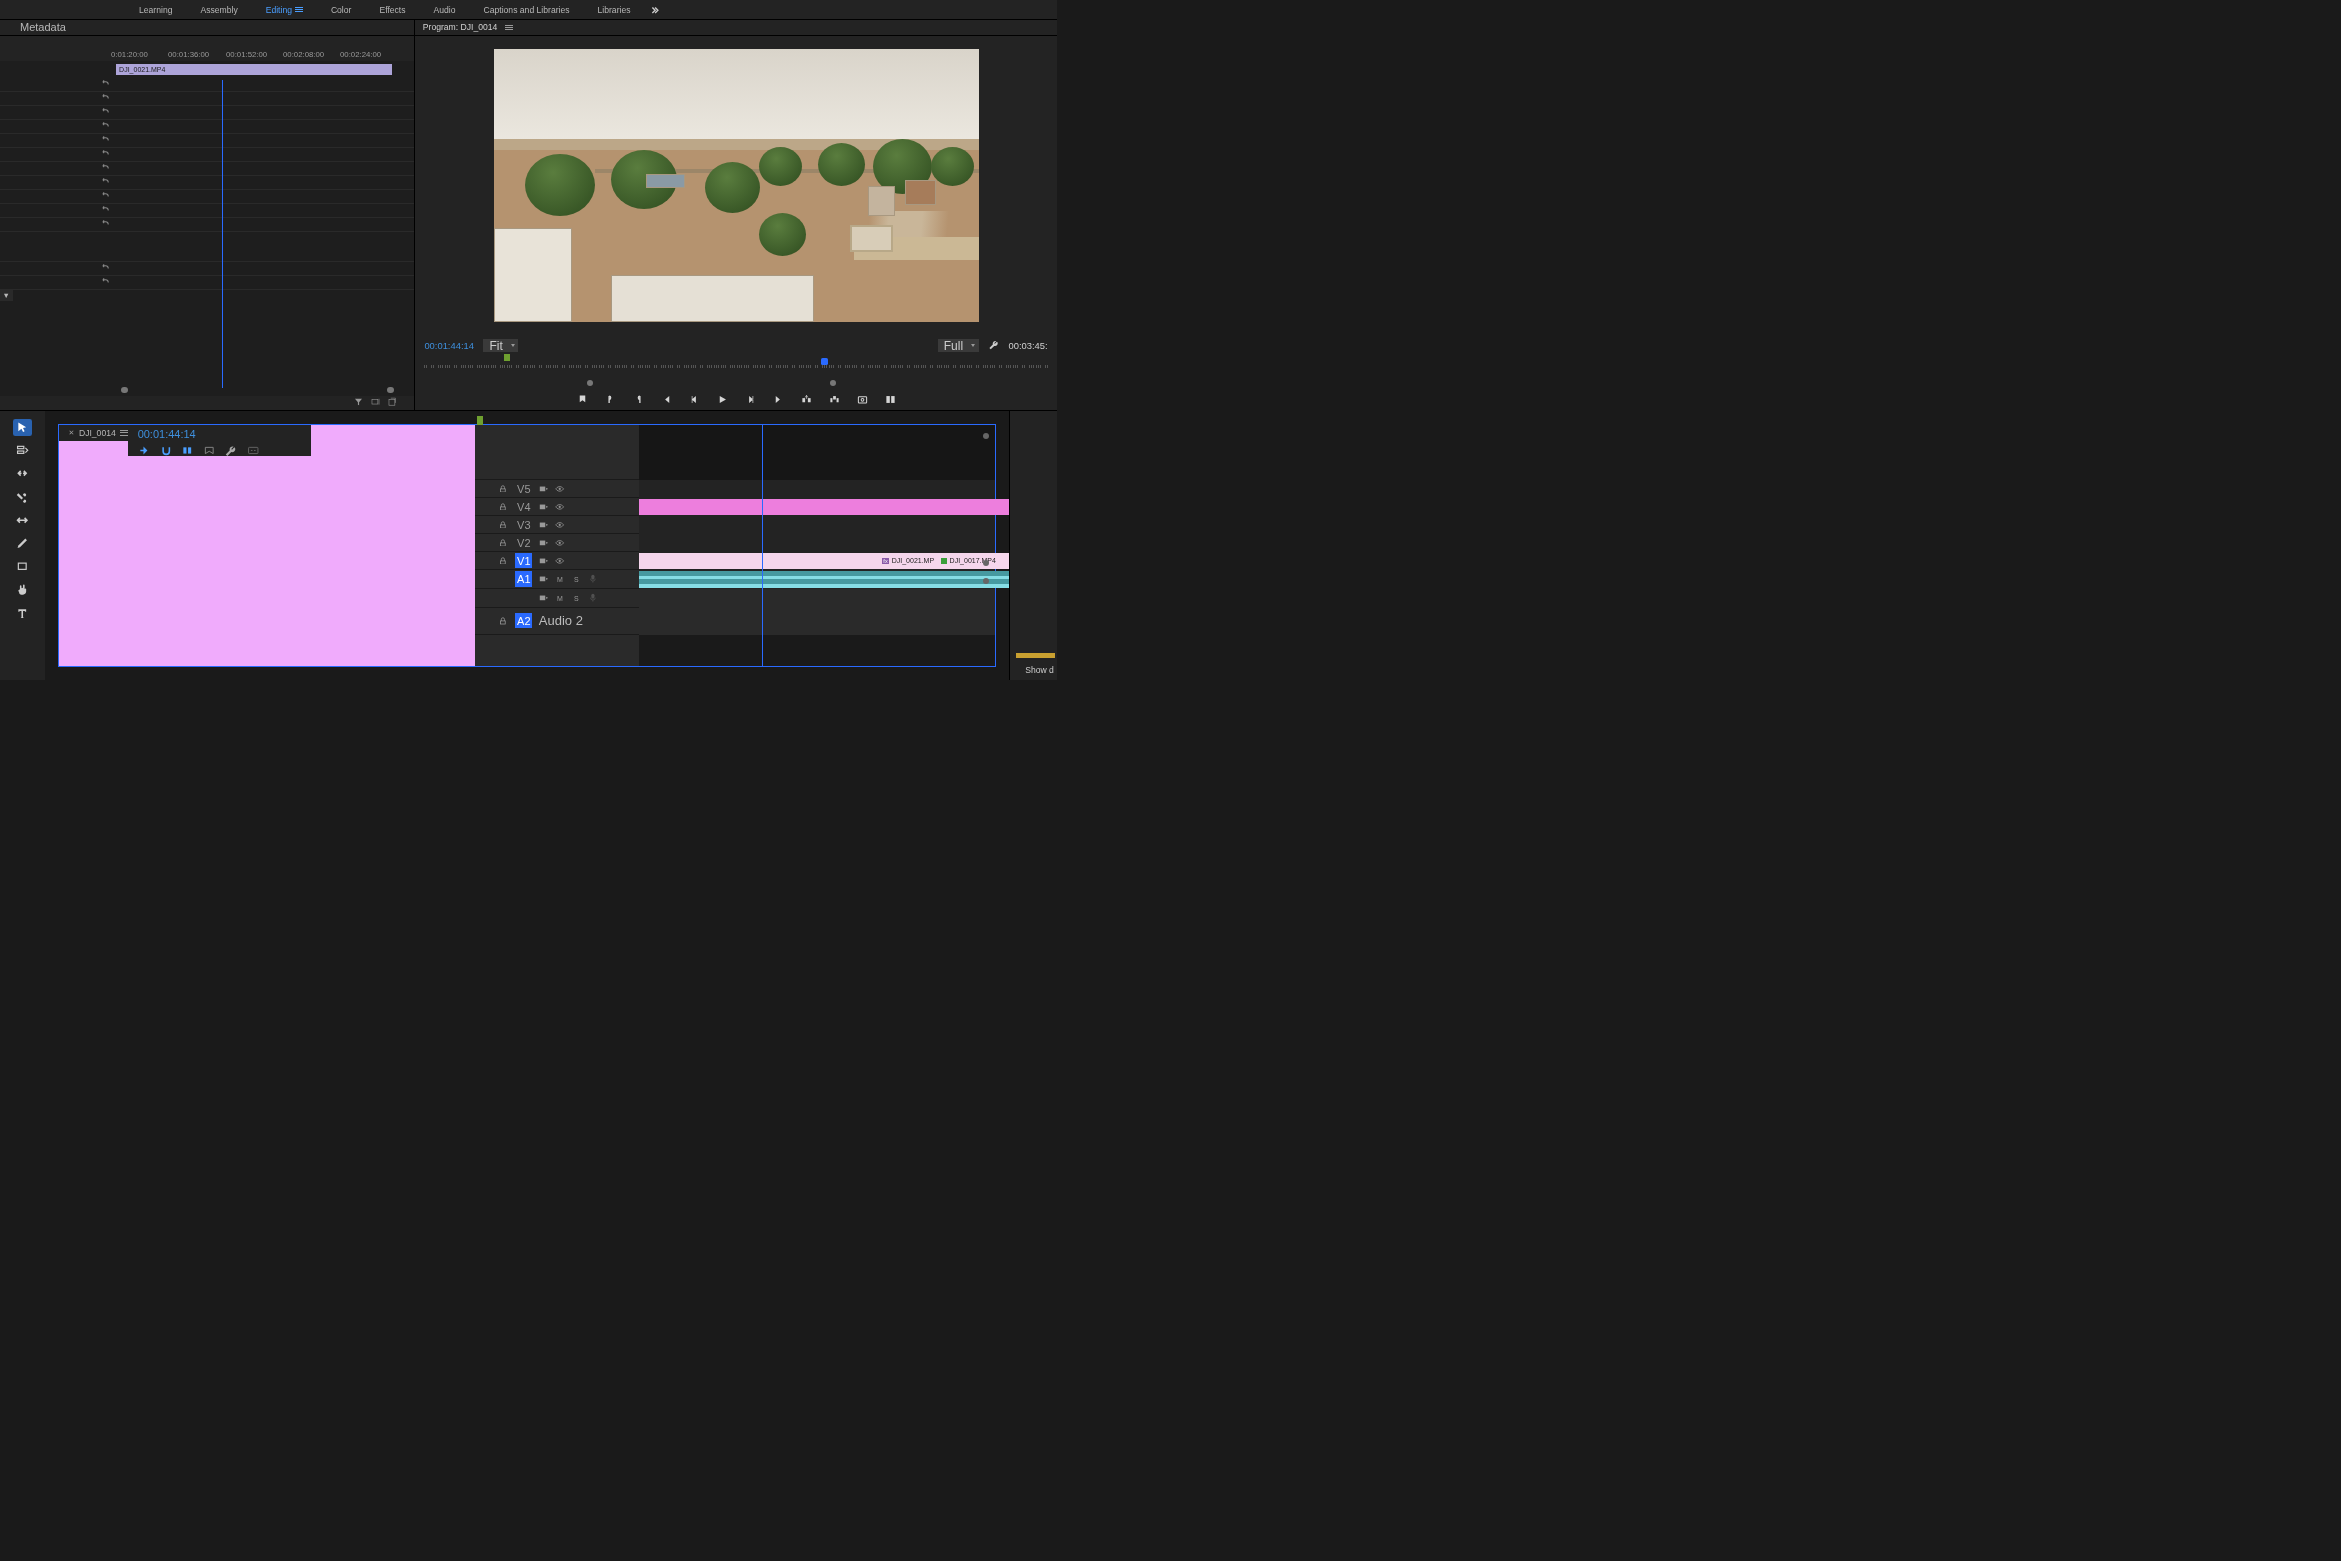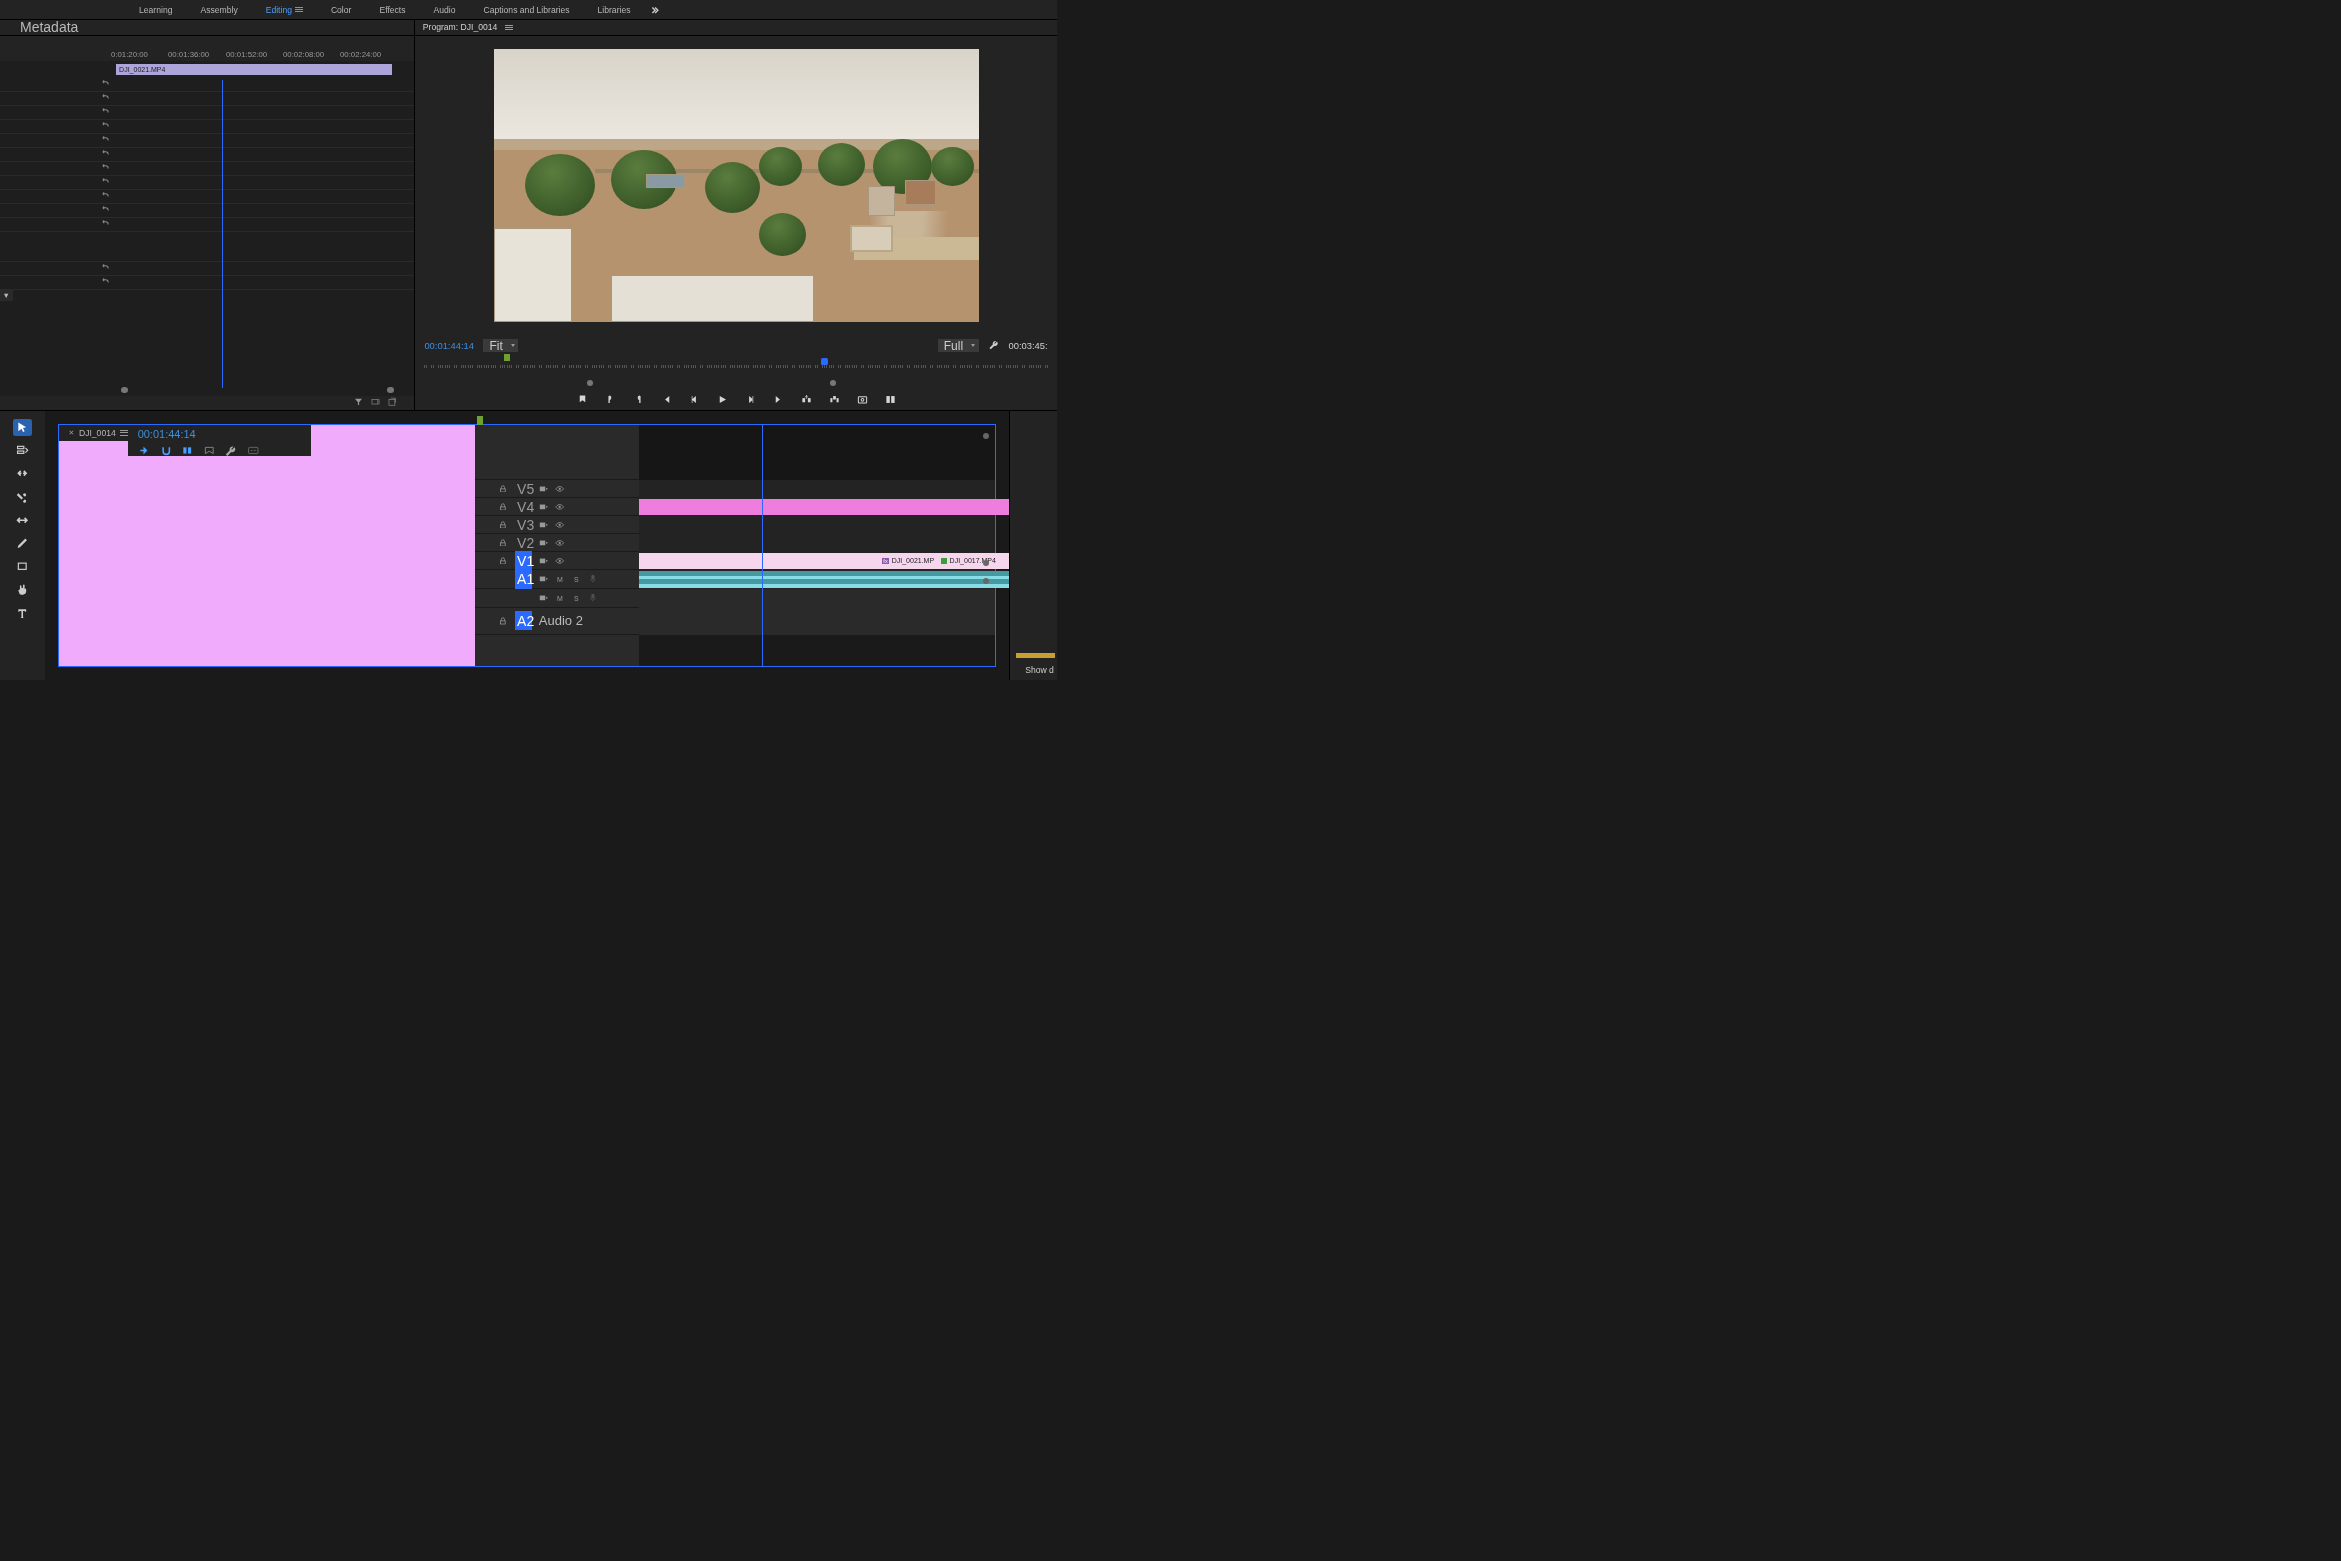--- a/index.html
+++ b/index.html
@@ -6,21 +6,21 @@
 body{background:#1a1a1a;color:#b8b8b8;font-size:8.6px;overflow:hidden;width:1057px;height:704px;position:relative}
 .tabs-bar{height:20px;background:#232323;display:flex;align-items:center;padding-left:125px;gap:0;border-bottom:0.8px solid #000}
 .tab{padding:0 14px;height:20px;display:flex;align-items:center;cursor:pointer;color:#b8b8b8;font-size:8.6px}
 .tab.active{color:#4a9eff}
 .tab-menu{margin-left:3.1px;display:inline-flex;flex-direction:column;gap:1.6px}
 .tab-menu span{width:7.8px;height:0.8px;background:#4a9eff}
 .tab-more{display:flex;align-items:center;padding:0 6.2px;cursor:pointer}
 .tab-more svg{width:11px;height:11px}
 .upper{display:flex;height:390px}
 .src-panel{width:415px;display:flex;flex-direction:column;background:#232323;border-right:0.8px solid #000}
-.metadata-hdr{height:15.6px;display:flex;align-items:center;padding-left:20px;color:#b8b8b8;font-size:14px;background:#232323;border-bottom:0.8px solid #000}
+.metadata-hdr{height:15.6px;display:flex;align-items:center;padding-left:20px;color:#b8b8b8;font-size:11px;background:#232323;border-bottom:0.8px solid #000}
 .src-ruler{height:11px;background:#232323;display:flex;align-items:center;position:relative;margin-top:14px}
 .ruler-label{position:absolute;font-size:7.8px;color:#999;top:0.8px;white-space:nowrap}
 .src-tracks{flex:1;background:#1e1e1e;position:relative;overflow:hidden}
 .src-clip{position:absolute;left:116px;right:22px;top:3.1px;height:11px;background:#ada4d9;display:flex;align-items:center;padding-left:3.1px;color:#1a1a1a;font-size:7px}
 .src-trackrow{height:14px;border-bottom:0.8px solid #2a2a2a;position:relative}
 .undo-icon{position:absolute;left:100px;top:1.6px;width:11px;height:11px}
 .undo-icon svg{width:11px;height:11px}
 .src-playhead{position:absolute;left:222px;top:44px;bottom:22px;width:0.8px;background:#2a6aff}
 .src-playhead-top{position:absolute;left:219px;top:39px;width:7px;height:9.4px;background:#2a6aff;border-radius:1.6px}
 .src-marker{position:absolute;left:127px;top:31px;width:7px;height:9.4px;background:#6fa030;border-radius:1.6px 1.6px 0 0}
@@ -96,21 +96,21 @@
 .tl-zoom-bar{position:absolute;left:0;right:14px;bottom:0;height:3.1px;background:#e6e25a}
 .tl-ruler .tick{position:absolute;font-size:7.8px;color:#aaa;top:2.3px;white-space:nowrap}
 .tl-marker{position:absolute;left:1.6px;top:-8.6px;width:6.2px;height:8.6px;background:#6fa030}
 .tl-playhead{position:absolute;left:123px;top:7.8px;width:6.2px;height:6.2px;background:#2a6aff}
 .tl-body{flex:1;display:flex;position:relative}
 .tl-track-headers{width:164px;background:#2a2a2a}
 .trk-hdr{height:18px;border-bottom:0.8px solid #1a1a1a;display:flex;align-items:center;gap:7px;padding-left:23.4px;font-size:7px;color:#999}
 .trk-hdr.audio{height:19px}
 .trk-hdr.audio2{height:26.5px}
 .trk-hdr .lock{width:9.4px;display:flex;justify-content:center}
-.trk-hdr .lbl{width:17px;text-align:center;padding:1.6px 2.3px;font-size:14px}
+.trk-hdr .lbl{width:17px;text-align:center;padding:1.6px 2.3px;font-size:11px}
 .trk-hdr .lbl.active{background:#2a6aff;color:#fff}
 .trk-hdr .sync{width:9.4px;display:flex;justify-content:center}
 .trk-hdr .eye{width:9.4px;display:flex;justify-content:center}
 .trk-hdr .m,.trk-hdr .s{width:9.4px;text-align:center}
 .trk-hdr .mic{width:9.4px;display:flex;justify-content:center;opacity:.5}
 .spacer-trk{height:55px;border-bottom:0.8px solid #1a1a1a}
 .tl-clips{flex:1;position:relative;background:#1a1a1a}
 .tl-clips .row{position:absolute;left:0;right:0;height:18px;background:#232323}
 .clip{position:absolute;height:16.4px;top:0.8px;display:flex;align-items:center;padding-left:3.1px;font-size:7px;overflow:hidden}
 .clip.adj{background:#ed7edd;left:0;width:731px;color:#1a1a1a;justify-content:flex-end;padding-right:3.9px}

